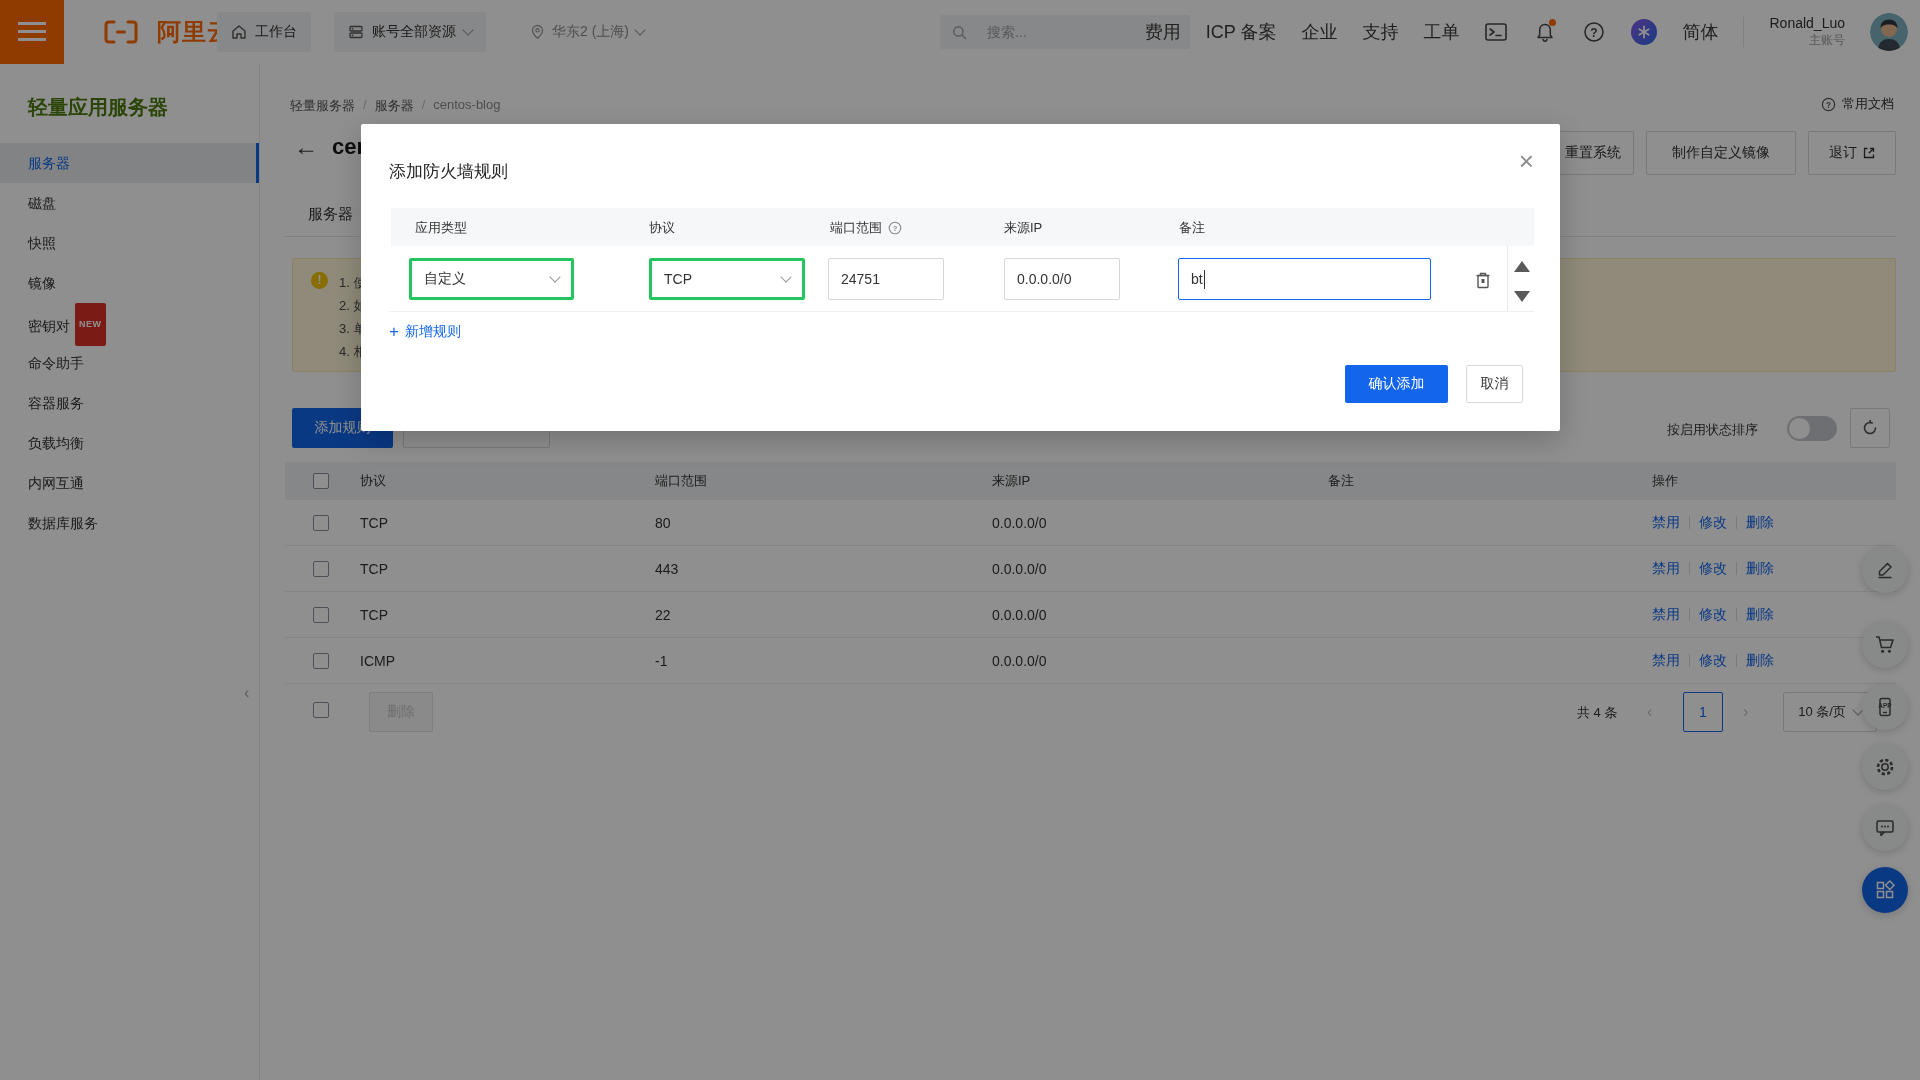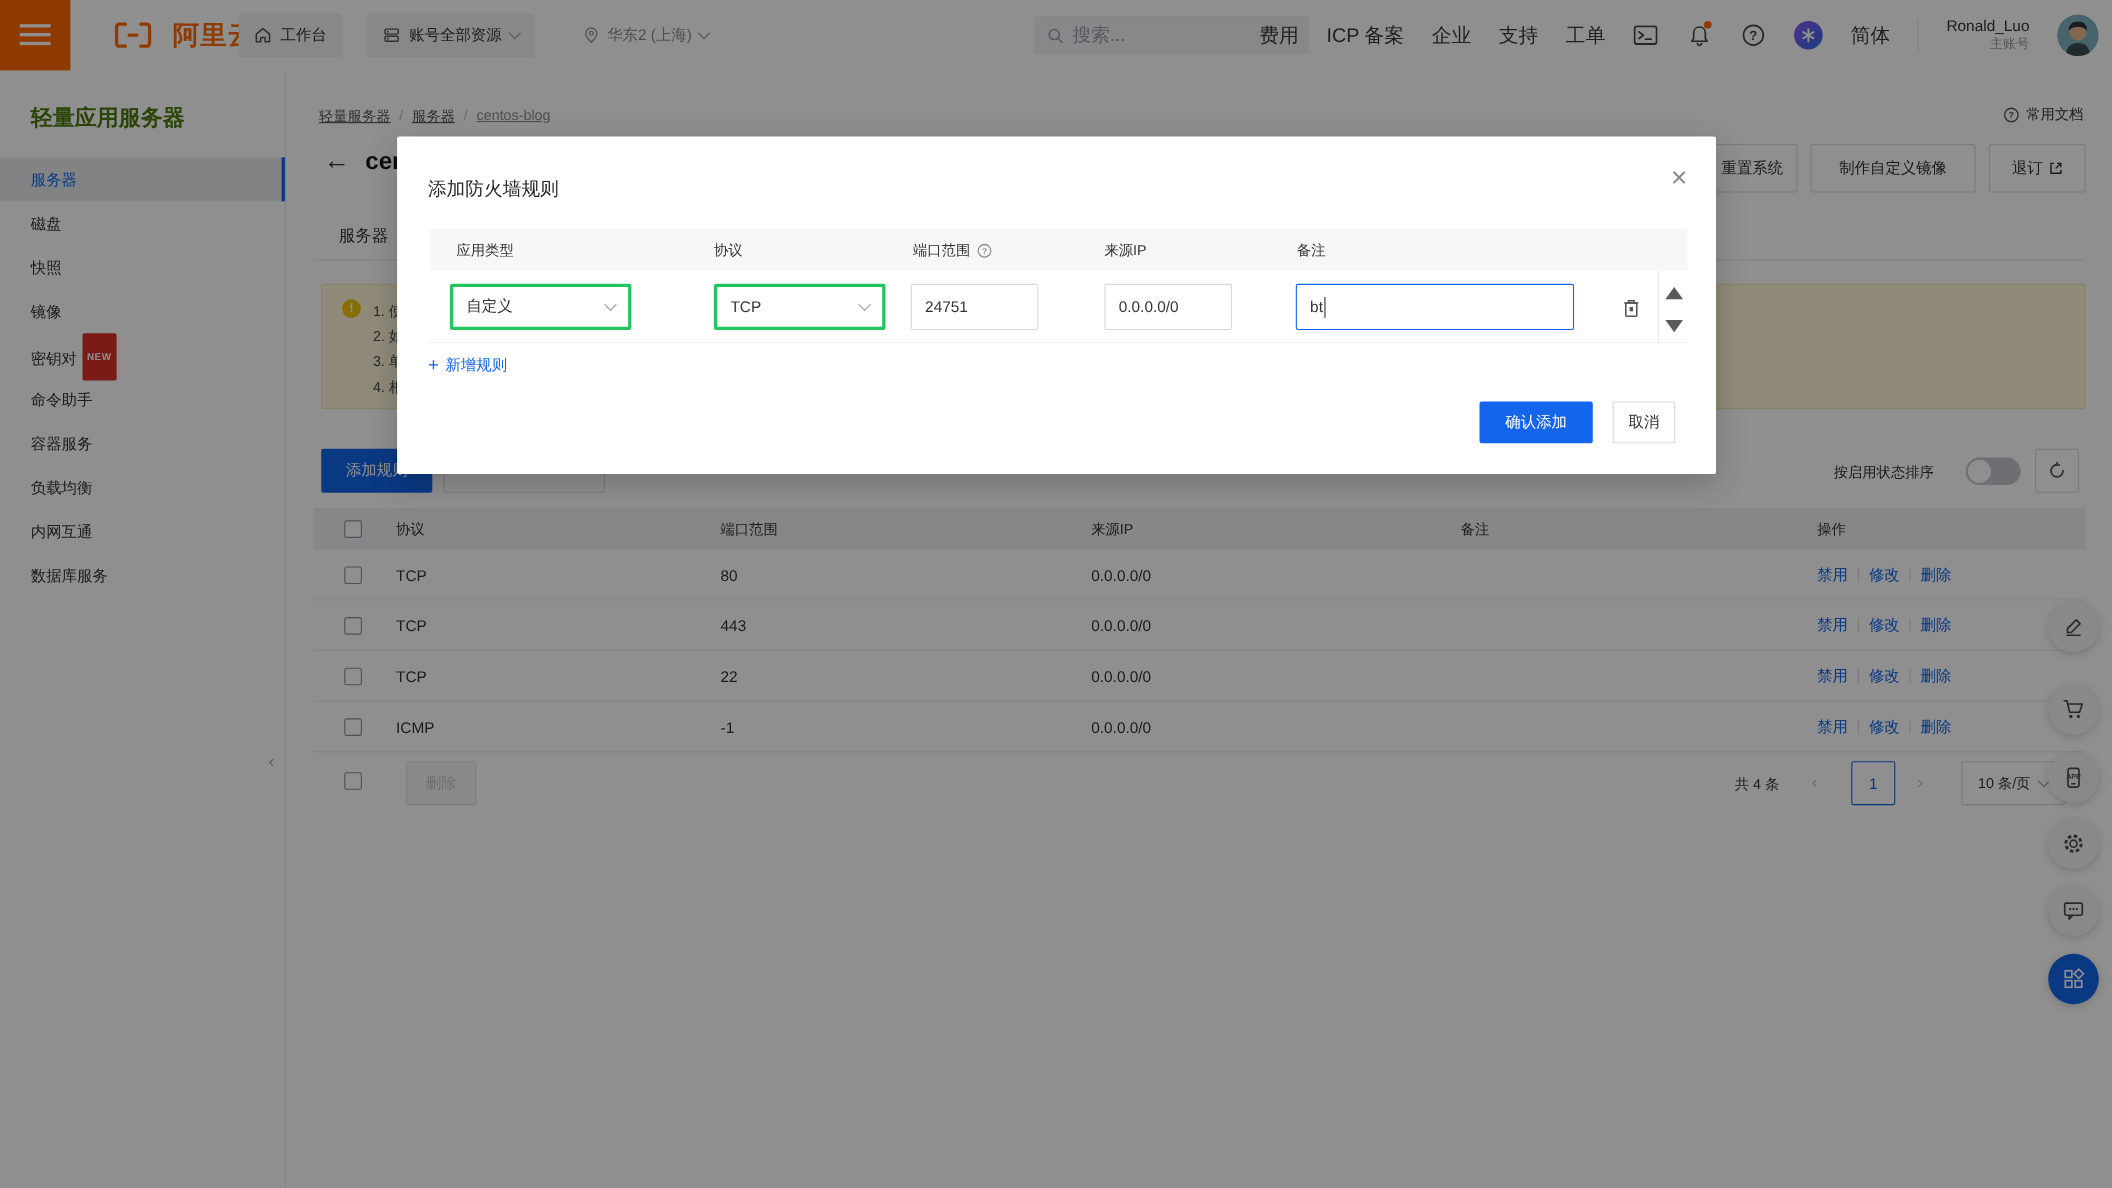--- a/index.html
+++ b/index.html
@@ -15,22 +15,22 @@
   #logo { position:absolute; left:84px; top:15px; height:34px; display:flex; align-items:center; gap:19px;padding-left:20px; }
   #logo .logo-text { color:#FF6A00; font-size:24px; font-weight:700; letter-spacing:1px; }
   .tb-box { position:absolute; top:12px; height:40px; background:#F1F2F4; border-radius:2px;
     display:flex; align-items:center; gap:8px; padding:0 14px; font-size:14px; color:#333; cursor:pointer; }
   #tb-workbench { left:217px; }
   #tb-resources { left:334px; }
   #tb-region { position:absolute; left:530px; top:12px; height:40px; display:flex; align-items:center; gap:7px;
     font-size:14px; color:#8C8C8C; cursor:pointer; }
   #tb-search { position:absolute; left:940px; top:15px; width:250px; height:34px; background:#F1F2F4;
     border-radius:2px; display:flex; align-items:center; gap:8px; padding:0 12px; }
-  #tb-search input { border:0; background:transparent; outline:none; font-size:17px; color:#0369a1; width:180px;
-    font-family:inherit; }
+  #tb-search input { border:0; background:transparent; outline:none; font-size:14px; color:#0369a1; width:180px;
+    font-family:inherit;margin-left:12px; }
   #tb-search input::placeholder { color:#9aa0a6; }
   #tb-right { position:absolute; right:12px; top:0; height:64px; display:flex; align-items:center; gap:25px; }
   .tb-link { font-size:18px; color:#3a3a3a; cursor:pointer; white-space:nowrap; }
   .tb-ic { width:24px; height:24px; display:flex; align-items:center; justify-content:center; cursor:pointer; position:relative; }
   #bell-dot { position:absolute; right:1px; top:-1px; width:7px; height:7px; background:#FF6A00; border-radius:50%; }
   #star-ic { width:26px; height:26px; border-radius:50%; background:linear-gradient(135deg,#8A5CF0,#2E6BE6); 
     display:flex; align-items:center; justify-content:center; cursor:pointer; }
   #tb-divider { width:1px; height:30px; background:#E5E5E5; }
   #tb-user { text-align:right; line-height:17px; cursor:pointer; }
   #tb-user .uname { font-size:14px; color:#333; }
@@ -49,21 +49,21 @@
   .sb-item.active::after { content:""; position:absolute; right:0; top:0; width:3px; height:40px; background:#1366EC; }
   .sb-badge { display:inline-block; background:#D93026; color:#fff; font-size:9px; font-weight:700;
     padding:1px 4px 2px; border-radius:2px; margin-left:5px; vertical-align:4px; letter-spacing:.5px; }
   .sb-badge:empty { display:none; }
   #sb-collapse { position:absolute; left:244px; top:620px; color:#A6A6A6; font-size:16px; cursor:pointer; }
 
   
   #content { position:absolute; inset:0; z-index:1; }
   #breadcrumb { position:absolute; left:290px; top:97px; font-size:13px; color:#555; display:flex; gap:8px; }
   #breadcrumb .sep { color:#bbb; }
-  #breadcrumb .crumb { cursor:pointer;text-decoration:underline; }
+  #breadcrumb .crumb { cursor:pointer; }
   #breadcrumb .current { color:#8C8C8C; }
   #docs-link { position:absolute; right:26px; top:95px; font-size:13px; color:#333; display:flex; align-items:center; gap:6px; cursor:pointer; }
   #page-head { position:absolute; left:294px; top:134px; display:flex; align-items:center; gap:14px; }
   #back-arrow { font-size:24px; color:#333; cursor:pointer; line-height:1; }
   #page-title { font-size:22px; font-weight:700; color:#1a1a1a; }
   .hd-btn { position:absolute; top:131px; height:44px; background:#fff; border:1px solid #D9D9D9; border-radius:2px;
     font-size:14px; color:#333; display:flex; align-items:center; justify-content:center; gap:6px; cursor:pointer; }
   #btn-reset { left:1552px; width:82px; }
   #btn-image { left:1646px; width:150px; }
   #btn-unsub { left:1808px; width:88px; }

